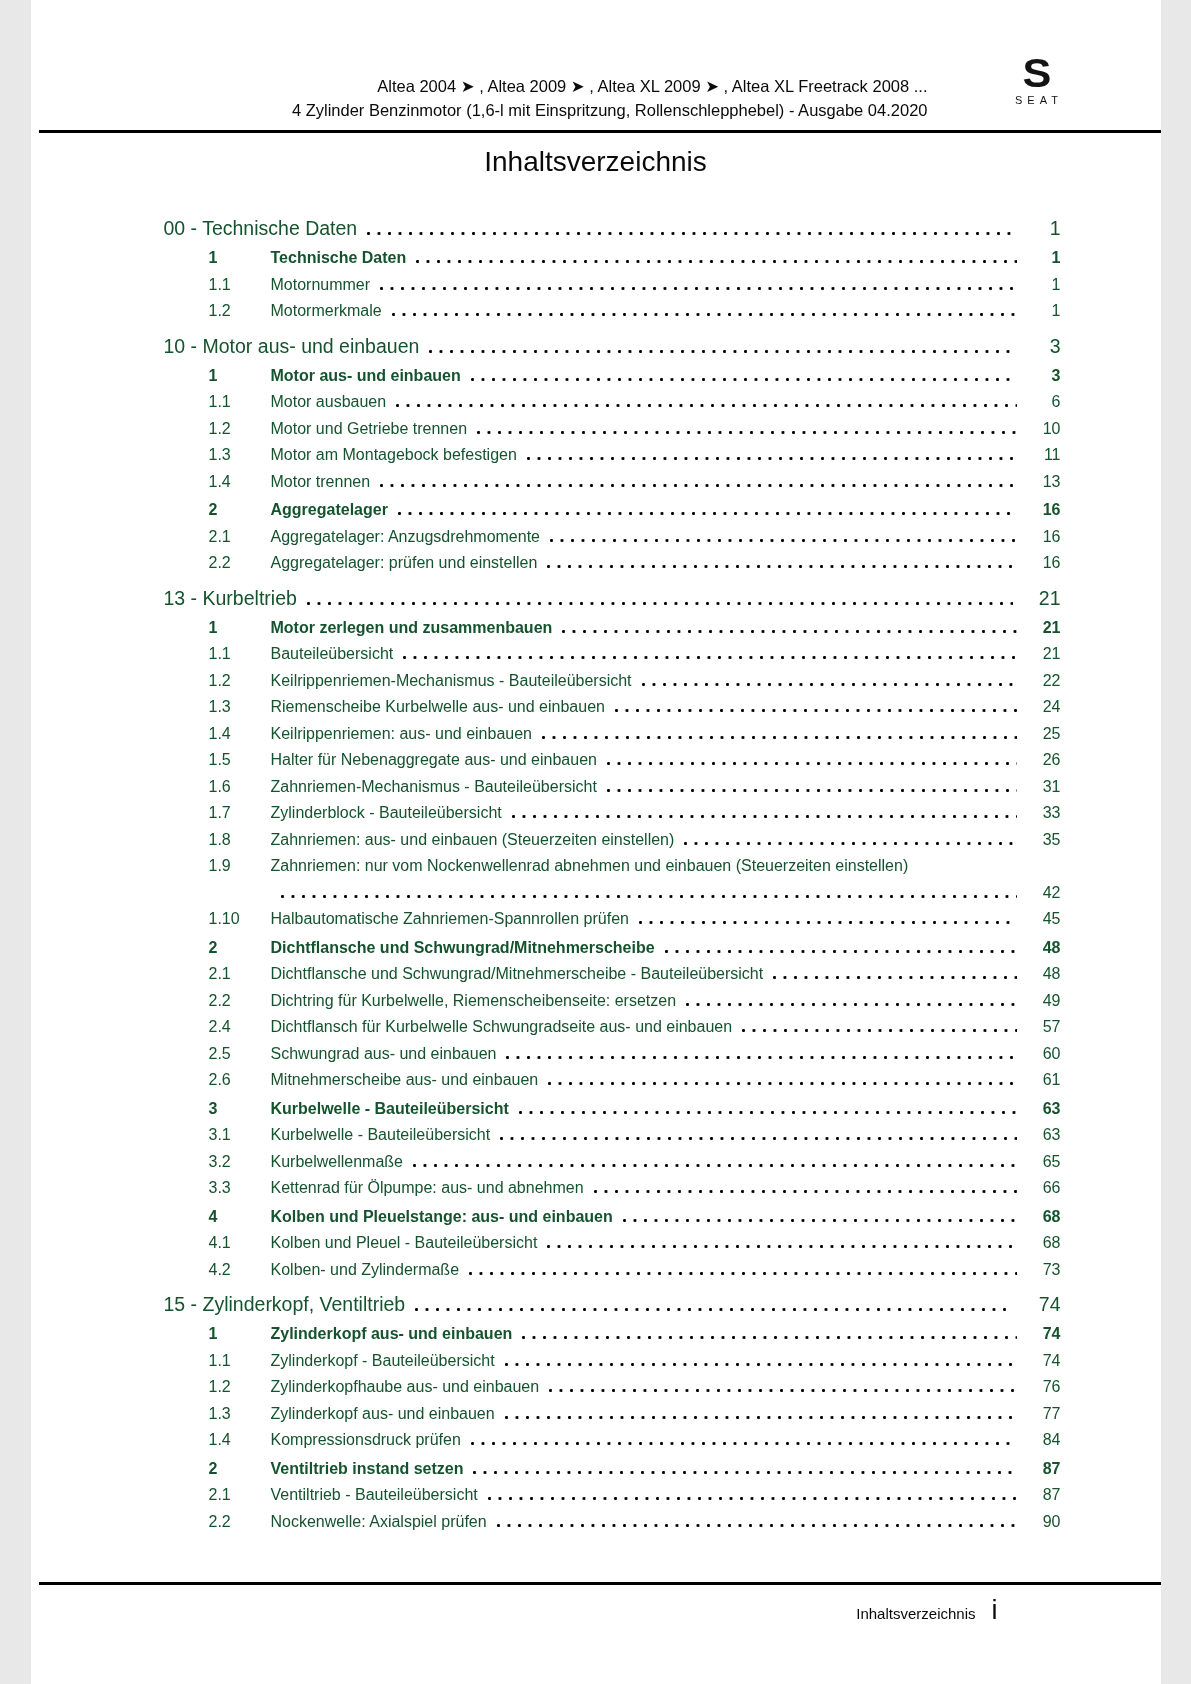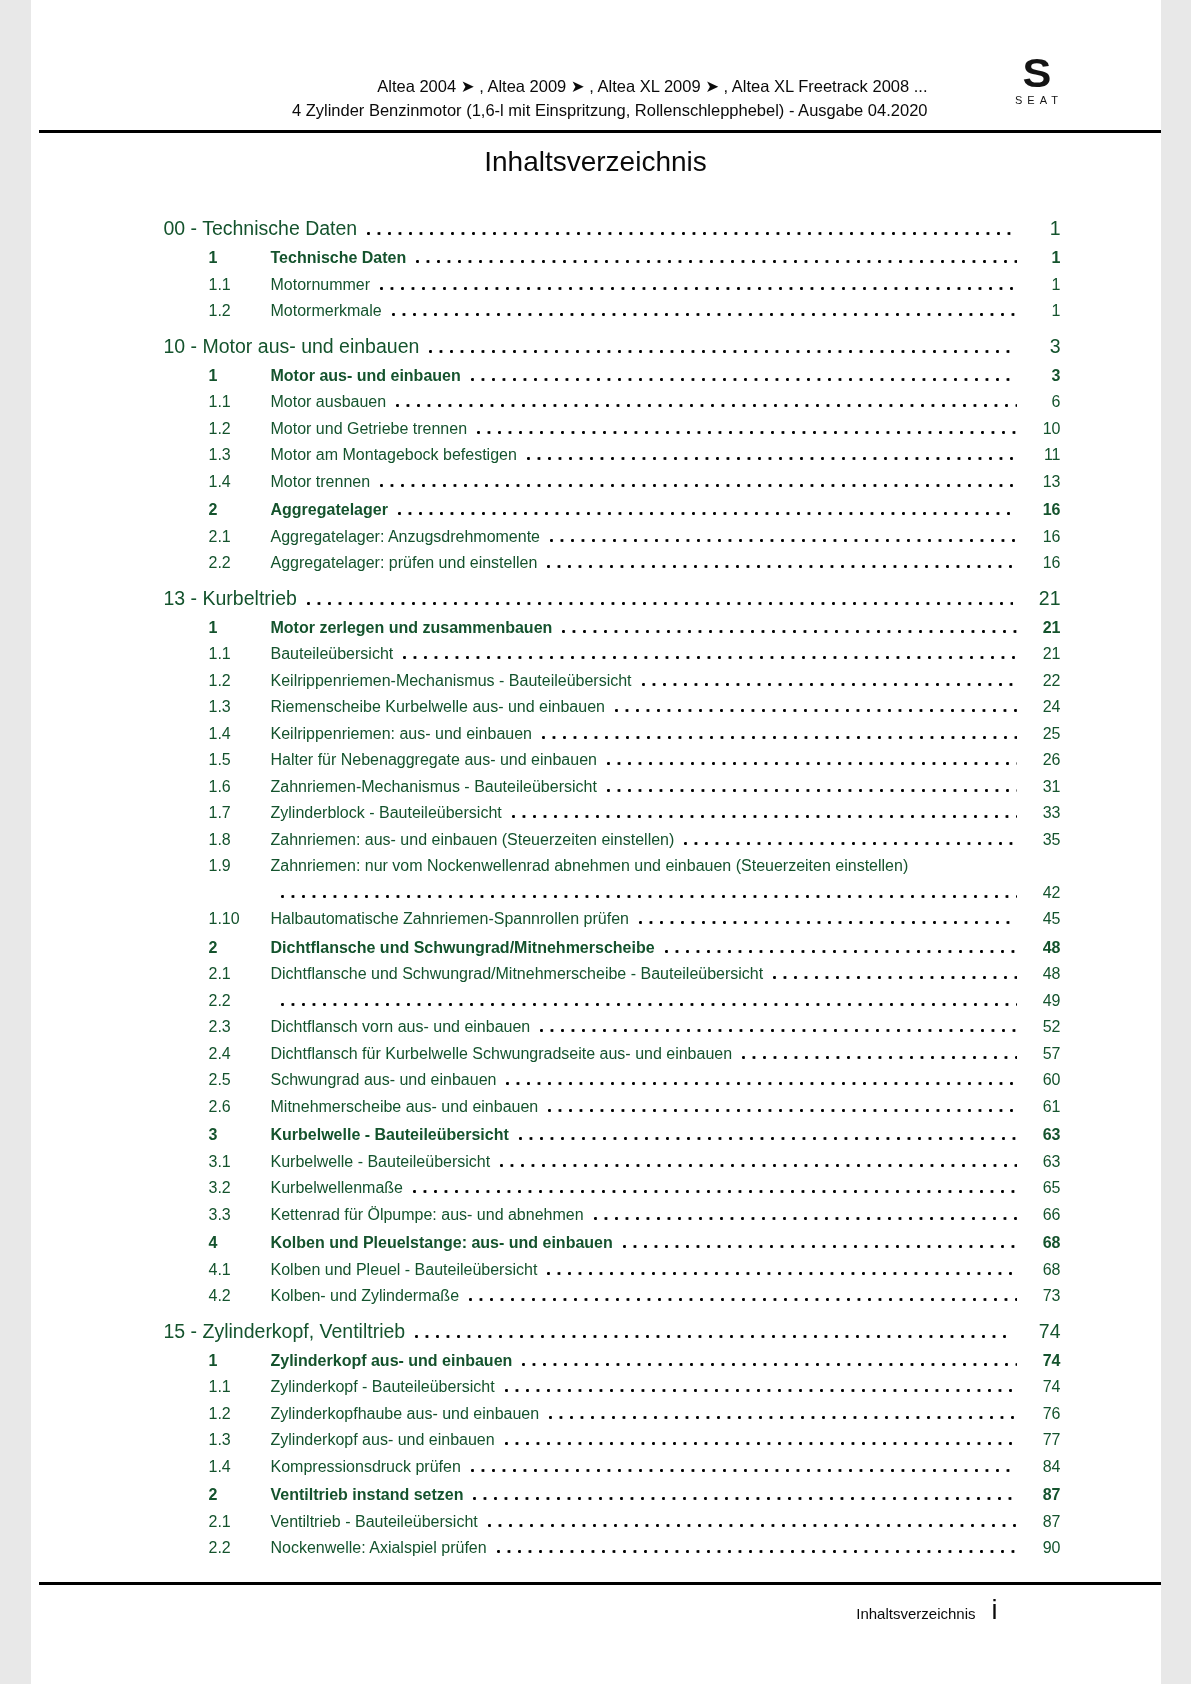--- a/index.html
+++ b/index.html
@@ -227,28 +227,23 @@
           <span class="entry-page">48</span>
         </div>
         <div class="entry-row">
           <span class="entry-num">2.1</span>
           <span class="entry-title">Dichtflansche und Schwungrad/Mitnehmerscheibe - Bauteileübersicht</span>
           <span class="leader"></span>
           <span class="entry-page">48</span>
         </div>
         <div class="entry-row">
           <span class="entry-num">2.2</span>
+          <span class="entry-title">Dichtring für Kurbelwelle, Riemenscheibenseite: ersetzen</span>
           <span class="leader"></span>
           <span class="entry-page">49</span>
-        </div>
-        <div class="entry-row">
-          <span class="entry-num">2.3</span>
-          <span class="entry-title">Dichtflansch vorn aus- und einbauen</span>
-          <span class="leader"></span>
-          <span class="entry-page">52</span>
         </div>
         <div class="entry-row">
           <span class="entry-num">2.4</span>
           <span class="entry-title">Dichtflansch für Kurbelwelle Schwungradseite aus- und einbauen</span>
           <span class="leader"></span>
           <span class="entry-page">57</span>
         </div>
         <div class="entry-row">
           <span class="entry-num">2.5</span>
           <span class="entry-title">Schwungrad aus- und einbauen</span>

